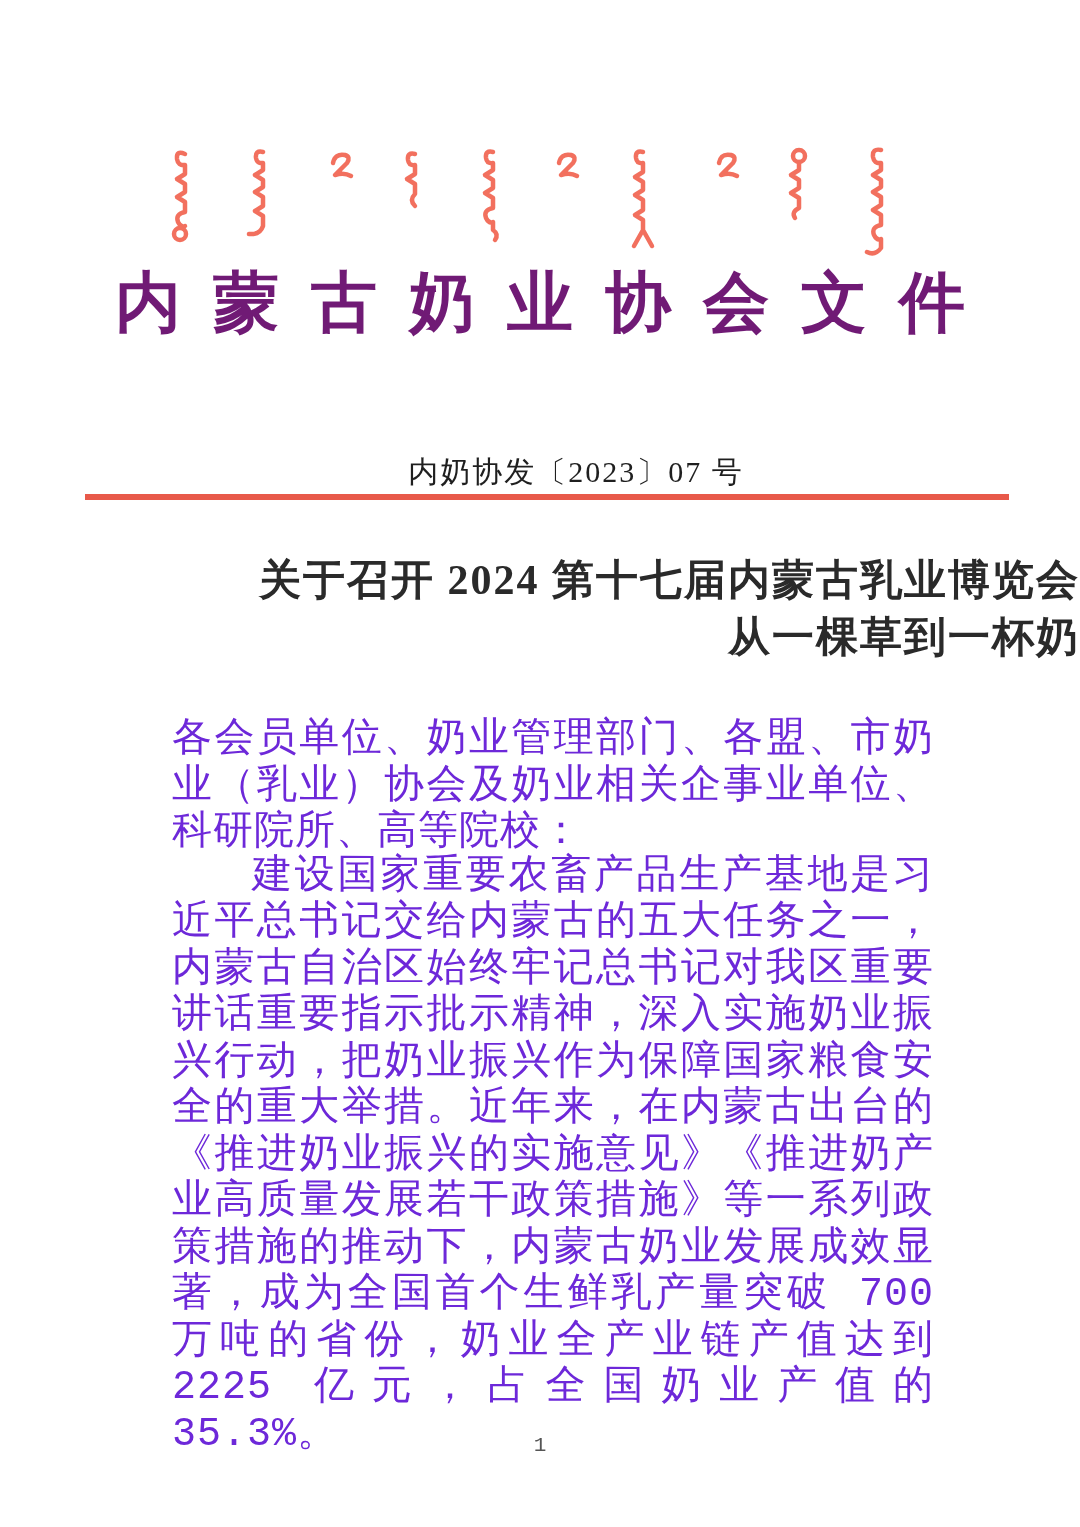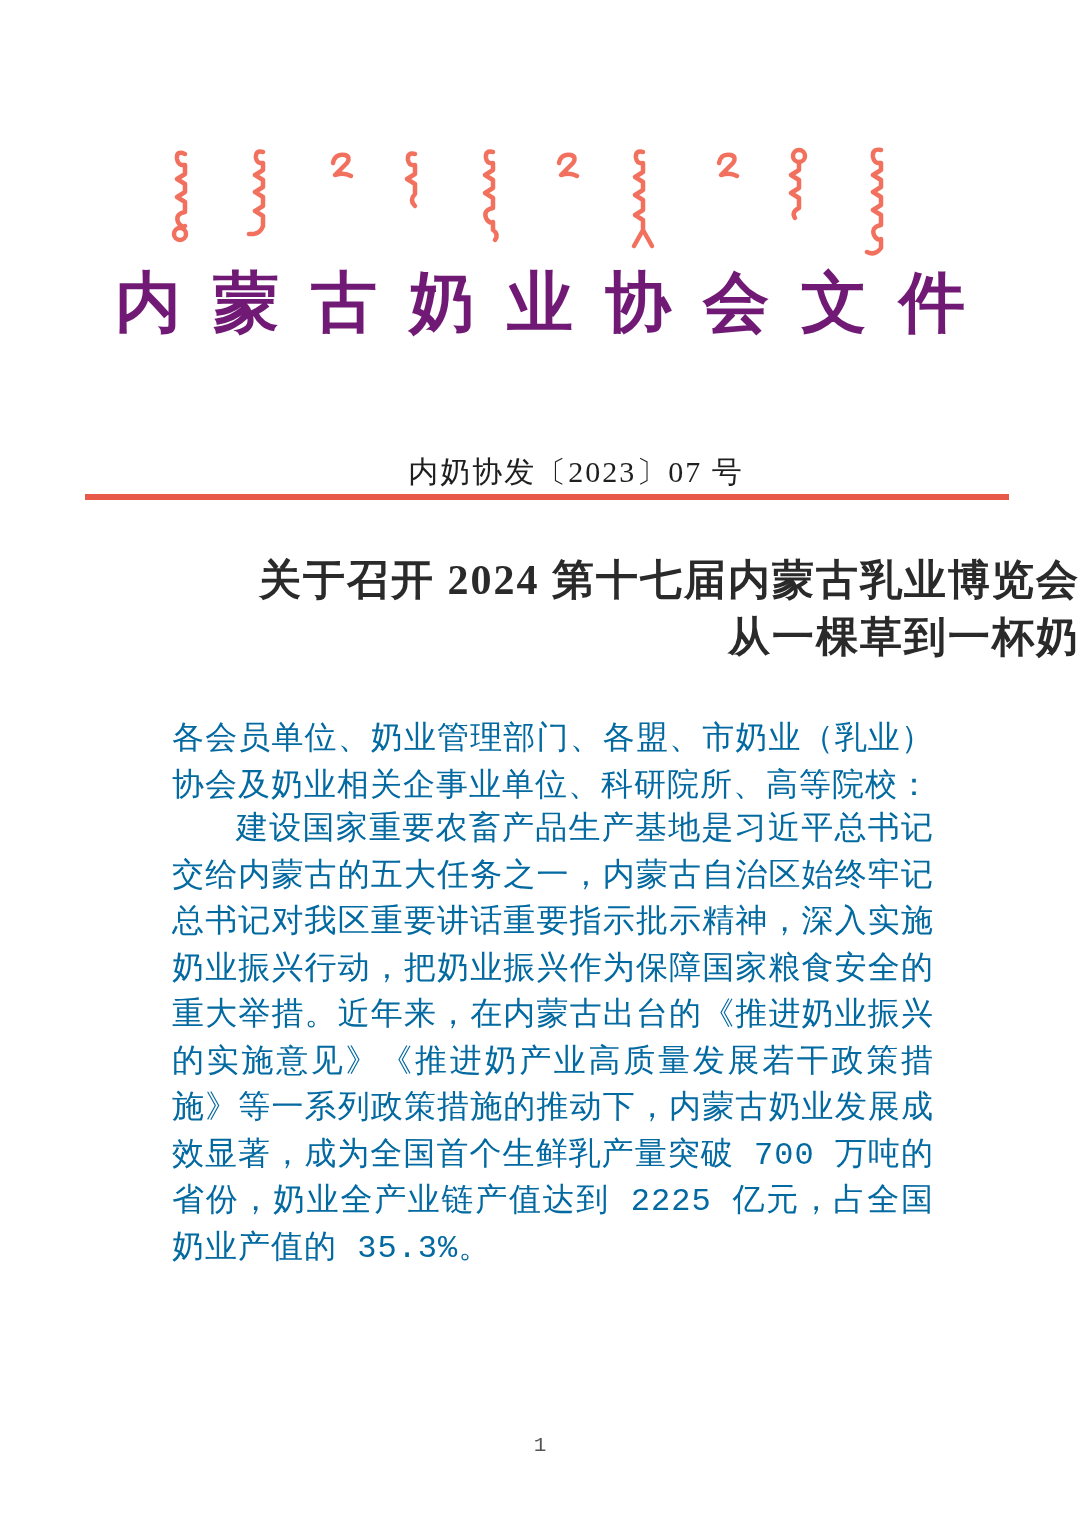--- a/index.html
+++ b/index.html
@@ -65,23 +65,23 @@
     font-weight: bold;
     color: #2a2a2a;
     line-height: 57px;
     letter-spacing: 2px;
   }
   .body-block {
     position: absolute;
     left: 172px;
     top: 714px;
     width: 762px;
-    font-size: 32px;
+    font-size: 40px;
     line-height: 46.5px;
-    color: #0369a1;
+    color: #6d28d9;
     text-align: justify;
     letter-spacing: 1px;
   }
   .body-block p {
     margin: 0;
   }
   .para {
     text-indent: 2em;
     font-family: Liberation Mono, monospace;
   }

